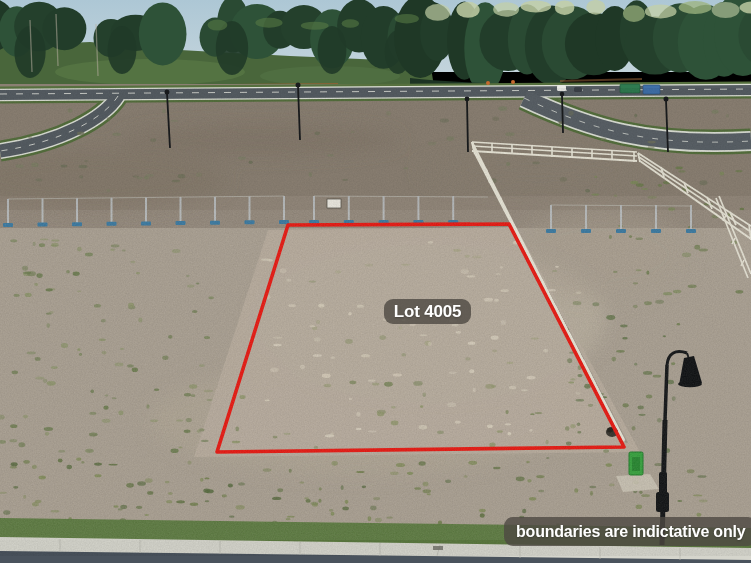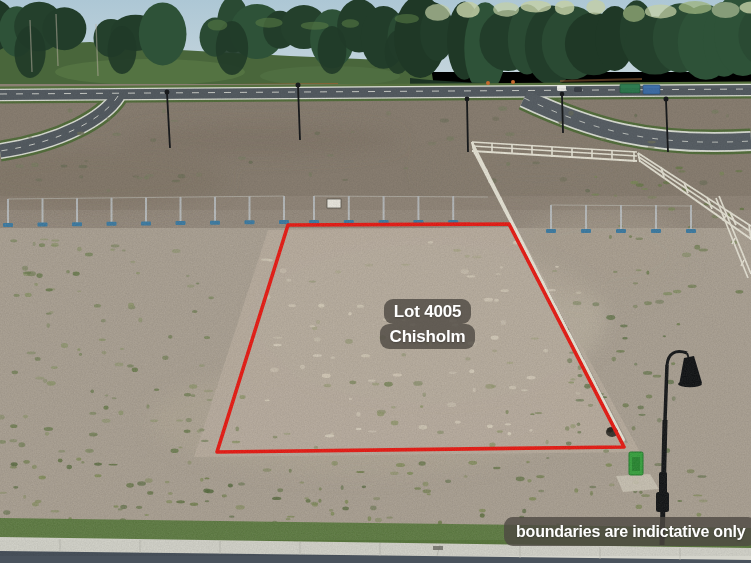--- a/index.html
+++ b/index.html
@@ -784,16 +784,15 @@
   </g>
 
   <g>
     <rect x="0" y="88" width="751" height="468" filter="url(#noiseDark)" opacity=".22"></rect>
     <rect x="0" y="210" width="751" height="330" filter="url(#noiseLight)" opacity=".25"></rect>
   </g>
 </svg>
 
   <div class="lot-label">
     <div class="lot-line">Lot 4005</div>
-    <div class="lot-line">Chisholm</div>
   </div>
   <div class="disclaimer">boundaries are indictative only</div>
 </div>
 
 </body></html>

